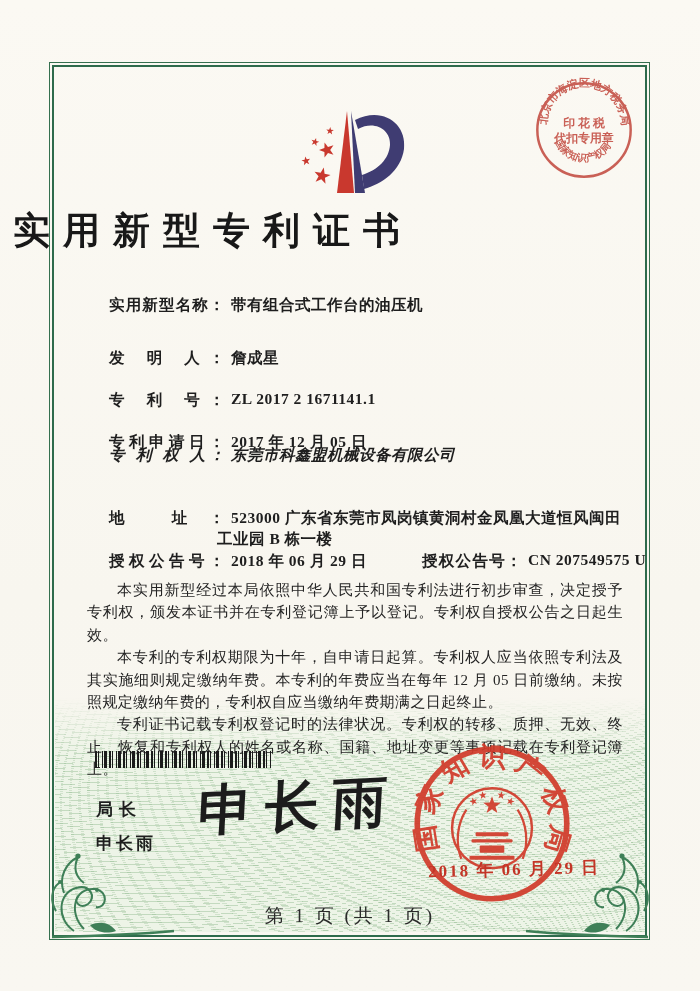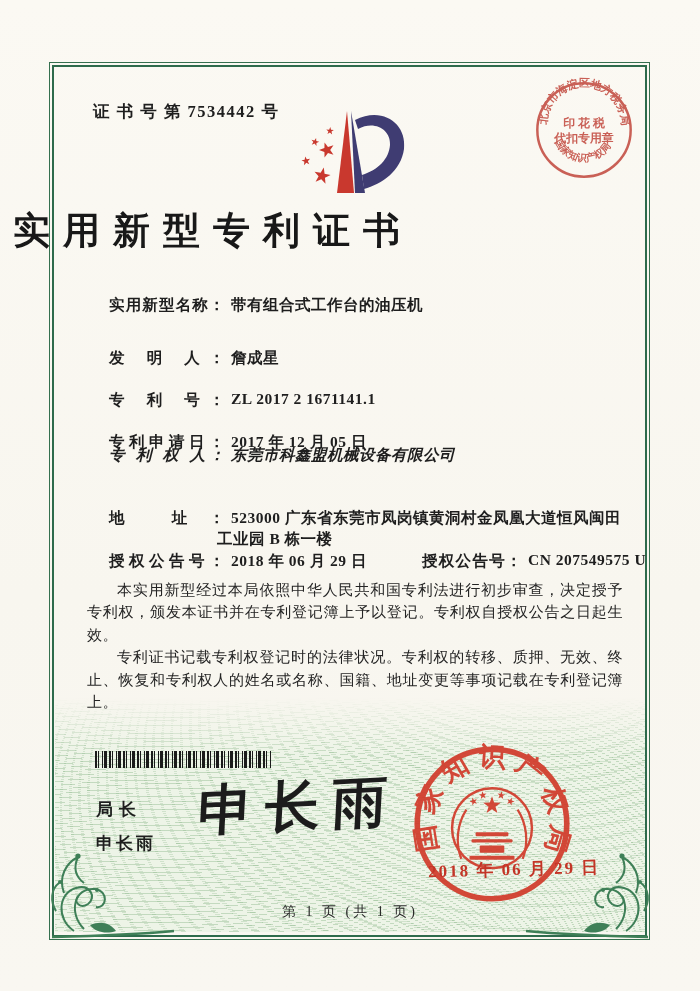--- a/index.html
+++ b/index.html
@@ -62,21 +62,21 @@
   .autograph { position:absolute; left:198px; top:770px; font-size:55px; font-weight:600;
                letter-spacing:12px; color:#1c1c1c; z-index:4;
                transform:rotate(-3deg) skewX(-6deg); }
 
   .stamp { position:absolute; left:528px; top:74px; width:112px; height:112px; opacity:.85; z-index:5; }
   .seal  { position:absolute; left:408px; top:740px; width:168px; height:168px; opacity:.92; z-index:5; }
   .seal-date { position:absolute; left:428px; top:858px; font-size:17px; color:#c33527;
                letter-spacing:2px; font-weight:600; transform:rotate(-1.5deg); z-index:6; }
 
   .footer { position:absolute; left:0; top:903px; width:100%; text-align:center;
-            font-size:14px; letter-spacing:3px; z-index:4; color:#2a2a2a; }
+            font-size:19px; letter-spacing:3px; z-index:4; color:#2a2a2a; }
 
   .flourish { position:absolute; top:841px; width:126px; height:100px; z-index:4; }
   .flourish.left  { left:50px; }
   .flourish.right { left:524px; transform:scaleX(-1); }
 </style>
 </head>
 <body>
 
 <div class="page">
 
@@ -93,21 +93,20 @@
       <path d="M40,84 C52,79 61,83 66,90 C57,93 46,92 40,84 Z" fill="#3e7f57" stroke="none"></path>
       <circle cx="28" cy="15" r="2.6" fill="#3e7f57" stroke="none"></circle>
       <circle cx="47" cy="49" r="2" fill="#3e7f57" stroke="none"></circle>
       <circle cx="10" cy="41" r="2" fill="#3e7f57" stroke="none"></circle>
     </g>
   </svg>
   <svg class="flourish right" viewBox="0 0 126 100">
     <use href="#flourish-def"></use>
   </svg>
 
-  <div class="cert-no">证 书 号 第 7534442 号</div>
 
   <svg class="logo" viewBox="0 0 130 100">
     <defs>
       <path id="star5" d="M0,-1 L0.235,-0.324 L0.951,-0.309 L0.380,0.124 L0.588,0.809 L0,0.4 L-0.588,0.809 L-0.380,0.124 L-0.951,-0.309 L-0.235,-0.324 Z"></path>
     </defs>
     <g fill="#c9382e">
       <use href="#star5" transform="translate(42,46) scale(8) rotate(-18)"></use>
       <use href="#star5" transform="translate(37,72) scale(8.6) rotate(12)"></use>
       <use href="#star5" transform="translate(30,38) scale(4.2) rotate(15)"></use>
       <use href="#star5" transform="translate(21,57) scale(4.6) rotate(-10)"></use>
@@ -143,20 +142,21 @@
   </div>
   <div class="field f-grantd">
     <span class="lbl">授权公告号：</span><span class="val">2018 年 06 月 29 日</span>
   </div>
   <div class="field f-grantn">
     <span class="lbl">授权公告号：</span><span class="val">CN 207549575 U</span>
   </div>
 
   <div class="paras">
     <p>本实用新型经过本局依照中华人民共和国专利法进行初步审查，决定授予专利权，颁发本证书并在专利登记簿上予以登记。专利权自授权公告之日起生效。</p>
+    <p>本专利的专利权期限为十年，自申请日起算。专利权人应当依照专利法及其实施细则规定缴纳年费。本专利的年费应当在每年 12 月 05 日前缴纳。未按照规定缴纳年费的，专利权自应当缴纳年费期满之日起终止。</p>
     <p>专利证书记载专利权登记时的法律状况。专利权的转移、质押、无效、终止、恢复和专利权人的姓名或名称、国籍、地址变更等事项记载在专利登记簿上。</p>
   </div>
 
   <div class="barcode"></div>
 
   <div class="sig-title">局长</div>
   <div class="sig-name">申长雨</div>
   <div class="autograph">申长雨</div>
 
   <svg class="stamp" viewBox="0 0 108 108">

